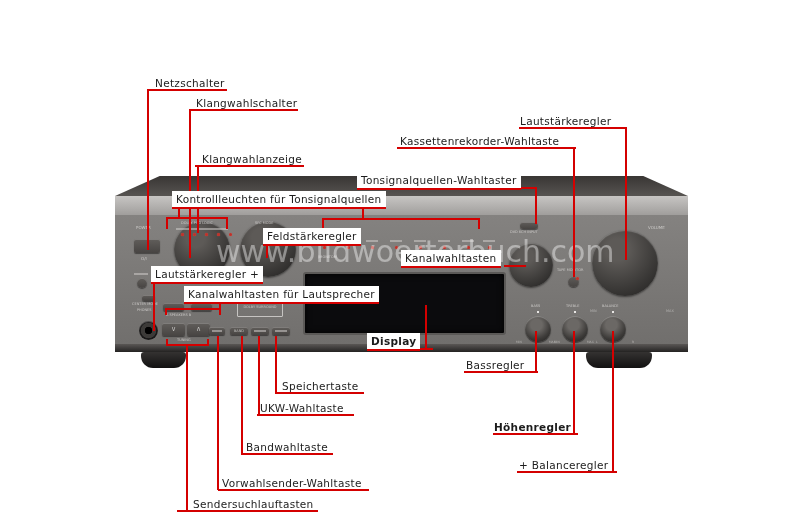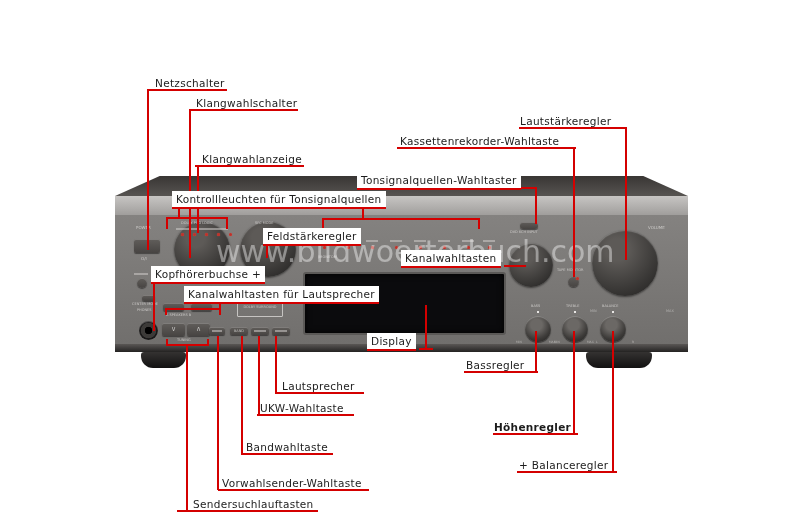--- a/index.html
+++ b/index.html
@@ -197,27 +197,27 @@
       <div class="line" style="left: 207px; top: 339px; width: 2px; height: 7px;"></div>
       <div class="callout" style="left: 155px; top: 77px;">Netzschalter</div>
       <div class="callout" style="left: 196px; top: 97px;">Klangwahlschalter</div>
       <div class="callout" style="left: 202px; top: 153px;">Klangwahlanzeige</div>
       <div class="callout boxed" style="left: 172px; top: 191px;">Kontrollleuchten für Tonsignalquellen</div>
       <div class="callout boxed" style="left: 357px; top: 172px;">Tonsignalquellen-Wahltaster</div>
       <div class="callout" style="left: 400px; top: 135px;">Kassettenrekorder-Wahltaste</div>
       <div class="callout" style="left: 520px; top: 115px;">Lautstärkeregler</div>
       <div class="callout boxed" style="left: 263px; top: 228px;">Feldstärkeregler</div>
       <div class="callout boxed" style="left: 401px; top: 250px;">Kanalwahltasten</div>
-      <div class="callout boxed" style="left: 151px; top: 266px;">Kopfhörerbuchse +</div>
+      <div class="callout boxed" style="left: 151px; top: 266px;">Lautstärkeregler +</div>
       <div class="callout boxed" style="left: 184px; top: 286px;">Kanalwahltasten für Lautsprecher</div>
-      <div class="callout boxed" style="left: 367px; top: 333px;">Display</div>
+      <div class="callout boxed" style="left: 367px; top: 333px; font-weight: bold;">Display</div>
       <div class="callout" style="left: 466px; top: 359px;">Bassregler</div>
       <div class="callout" style="left: 494px; top: 421px; font-weight: bold;">Höhenregler</div>
       <div class="callout" style="left: 519px; top: 459px;">+ Balanceregler</div>
-      <div class="callout" style="left: 282px; top: 380px;">Lautsprecher</div>
+      <div class="callout" style="left: 282px; top: 380px;">Speichertaste</div>
       <div class="callout" style="left: 260px; top: 402px;">UKW-Wahltaste</div>
       <div class="callout" style="left: 246px; top: 441px;">Bandwahltaste</div>
       <div class="callout" style="left: 222px; top: 477px;">Vorwahlsender-Wahltaste</div>
       <div class="callout" style="left: 193px; top: 498px;">Sendersuchlauftasten</div>
     </div>
 <div class="led" style="left: 181px; top: 233px;"></div>
     <div class="led" style="left: 193px; top: 233px;"></div>
     <div class="led" style="left: 205px; top: 233px;"></div>
     <div class="led" style="left: 217px; top: 233px;"></div>
     <div class="led" style="left: 229px; top: 233px;"></div>

